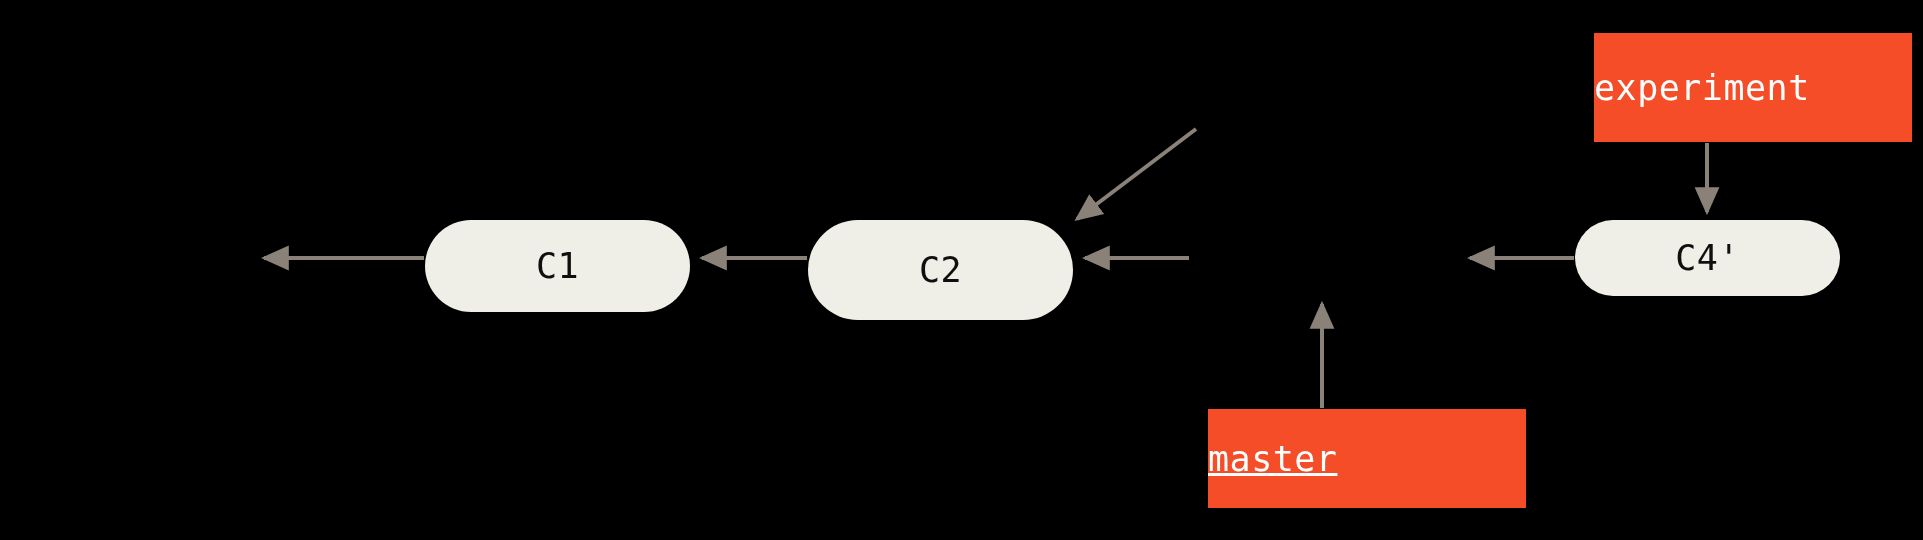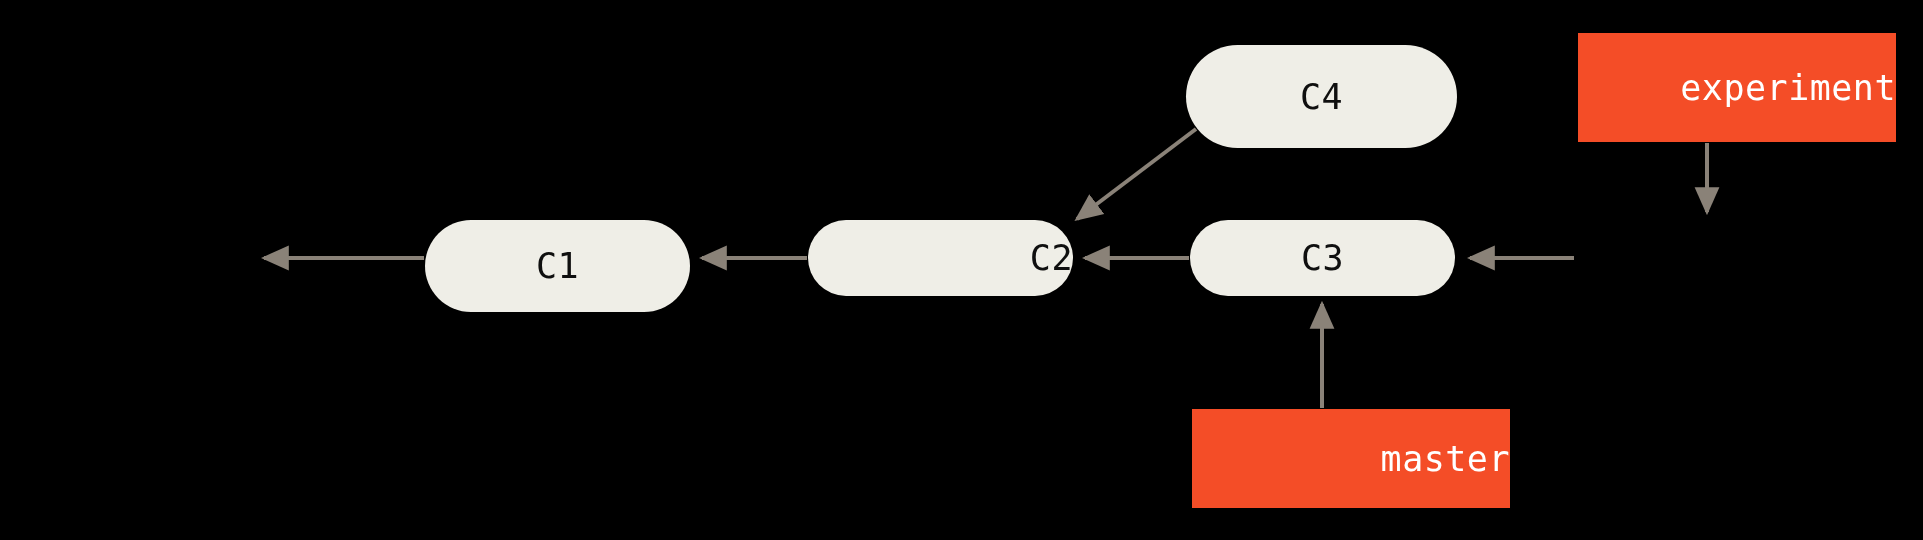--- a/index.html
+++ b/index.html
@@ -36,27 +36,28 @@
     font-size: 35px;
     letter-spacing: 0.5px;
     box-sizing: border-box;
     z-index: 2;
   }
   .branch-label {
     position: absolute;
     background: #F44D27;
     display: flex;
     align-items: center;
-    justify-content: flex-end;
+    justify-content: flex-start;
     color: #FFFFFF;
     font-family: "DejaVu Sans Mono", "Liberation Mono", monospace;
     font-size: 35px;
     letter-spacing: 0.5px;
     box-sizing: border-box;
     z-index: 2;
+    margin-left: 16px;
   }
 </style>
 </head>
 <body>
 
 <div id="canvas">
 
   <svg id="edge-layer" viewBox="0 0 1923 540" width="1923" height="540" xmlns="http://www.w3.org/2000/svg">
     <defs>
       <marker id="arrowhead" markerWidth="7" markerHeight="7" refX="6.2" refY="3.5" orient="auto" markerUnits="strokeWidth">
@@ -91,34 +92,31 @@
     <g>
       <line x1="1322" y1="408" x2="1322" y2="304" stroke="#8A8278" stroke-width="4" marker-end="url(#arrowhead)"></line>
     </g>
   </svg>
 
 
   <div class="commit-node" style="left:425px; top:220px; width:265px; height:92px;">
     <span>C1</span>
   </div>
 
-  <div class="commit-node" style="left:808px; top:220px; width:265px; height:76px;justify-content:flex-end;">
+  <div class="commit-node" style="left:808px; top:220px; width:265px; height:100px;">
     <span>C2</span>
   </div>
 
-  <div class="commit-node" style="left:1190px; top:220px; width:265px; height:76px;">
-    <span>C3</span>
+
+
+  <div class="commit-node" style="left:1575px; top:220px; width:265px; height:76px;">
+    <span>C4'</span>
   </div>
-
-  <div class="commit-node" style="left:1186px; top:45px; width:271px; height:103px;">
-    <span>C4</span>
-  </div>
-
 
   <div class="branch-label" style="left:1578px; top:33px; width:318px; height:109px;">
     <span>experiment</span>
   </div>
 
-  <div class="branch-label" style="left:1192px; top:409px; width:318px; height:99px;">
+  <div class="branch-label" style="left:1192px; top:409px; width:318px; height:99px;text-decoration:underline;">
     <span>master</span>
   </div>
 
 </div>
 
 </body></html>

